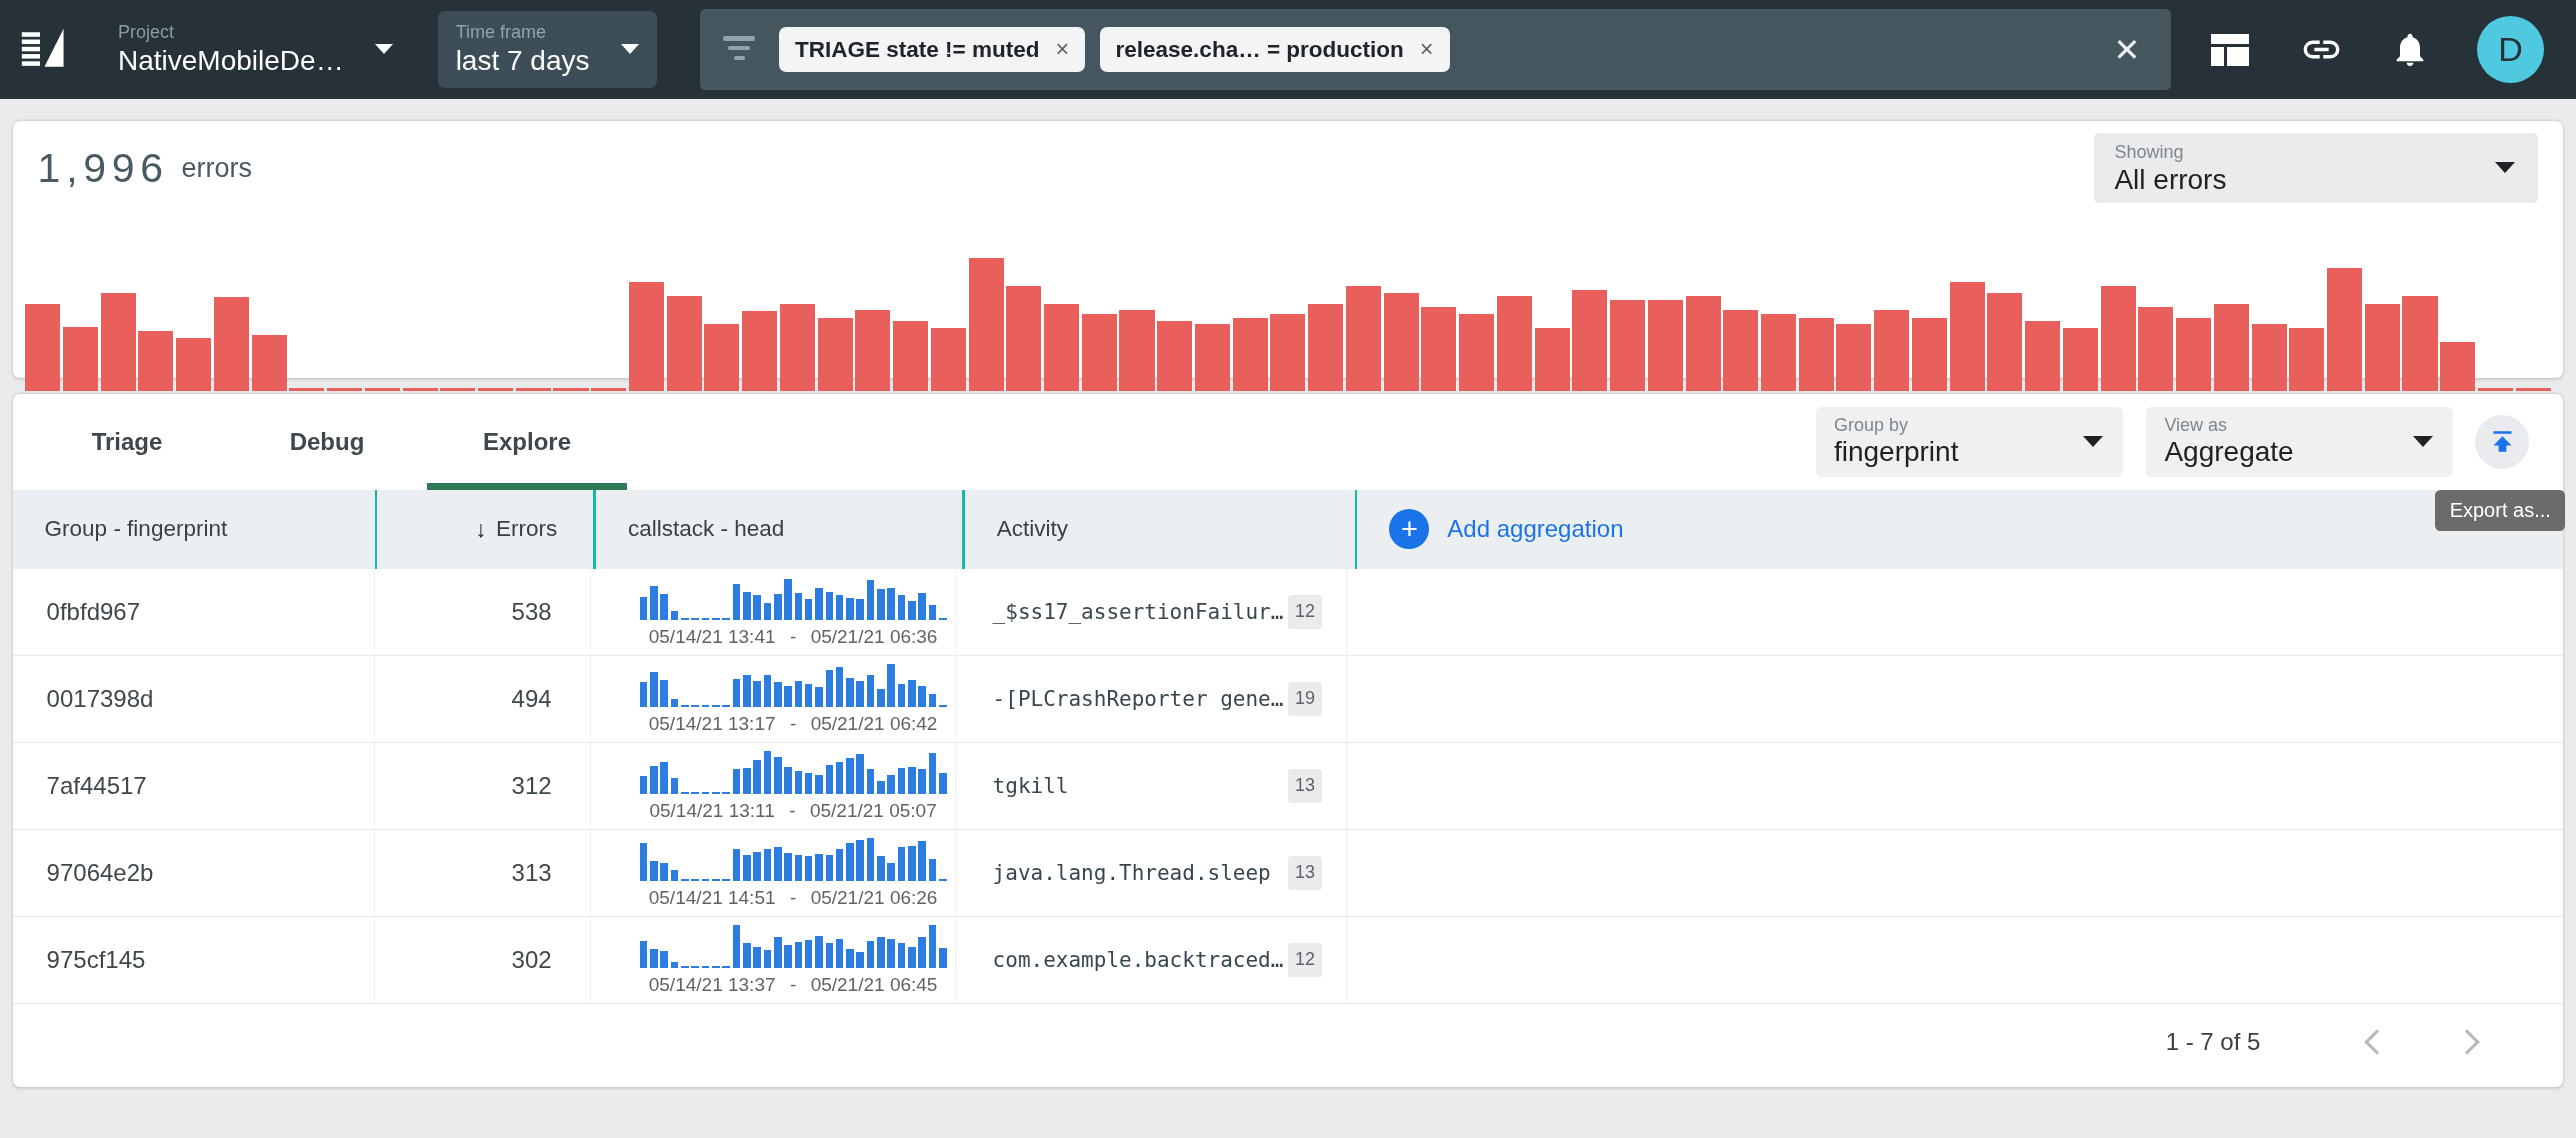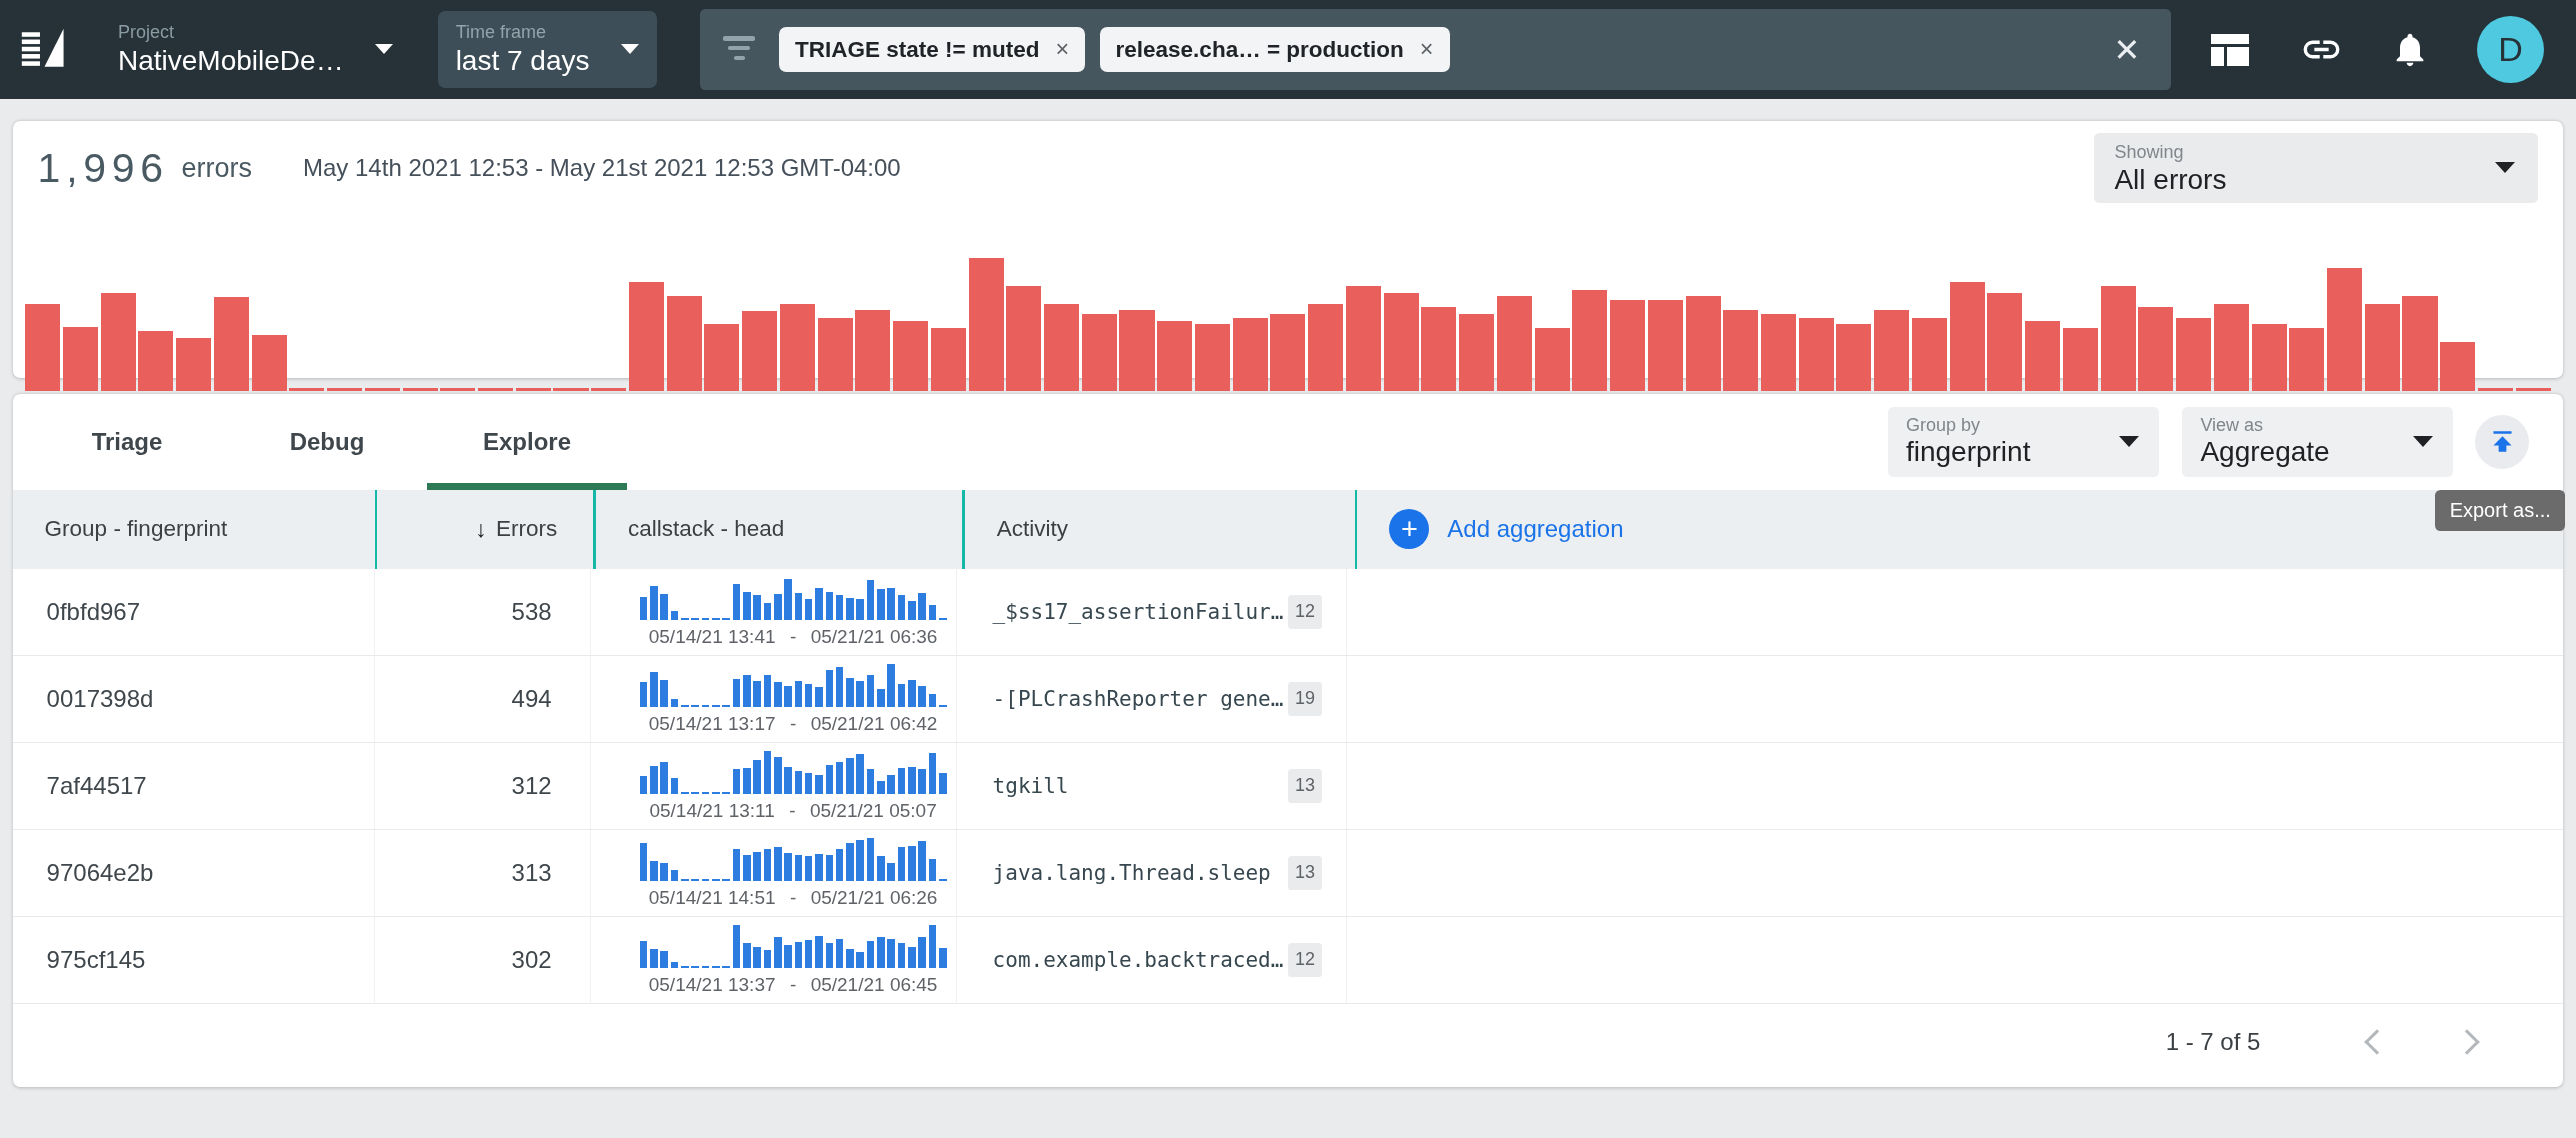--- a/index.html
+++ b/index.html
@@ -62,21 +62,21 @@
   .histogram { height:143px; margin:7.2px 12.6px 9px; display:flex; align-items:flex-end; gap:2.7px; }
   .hbar { flex:1; background:#e95f5c; }
 
   
   .card-table { margin-top:16px; height:693px; position:relative; }
   .tabs-row { height:96px; display:flex; align-items:center; padding:0 14.4px; }
   .tab { width:200px; height:100%; display:flex; align-items:center; justify-content:center;
          font-size:24px; color:#3f474c; position:relative; cursor:pointer;font-weight:bold; }
   .tab.active::after { content:""; position:absolute; left:0; right:0; bottom:0; height:6.3px; background:#2e7a57; }
   .tab-controls { margin-left:auto; display:flex; align-items:center; padding-right:20px; }
-  .select-box { background:#eef0f2; border-radius:5.4px; width:271px; height:70px; padding:8px 18px;
+  .select-box { background:#eef0f2; border-radius:5.4px; width:307px; height:70px; padding:8px 18px;
                 position:relative; margin-left:23.5px; cursor:pointer; }
   .select-box .small-label { font-size:18px; color:#80868b; }
   .select-box .big-val { font-size:28px; color:#202124; margin-top:0.9px; }
   .select-box .caret-dark { position:absolute; right:20px; top:29px; width:0; height:0;
       border-left:10px solid transparent; border-right:10px solid transparent; border-top:11.7px solid #202124; }
   .export-btn { width:54px; height:54px; border-radius:50%; background:#e9ebee; margin-left:21.6px;
                 display:flex; align-items:center; justify-content:center; cursor:pointer; }
   .tooltip { position:absolute; top:96px; right:-1.8px; background:rgba(97,97,97,.93); color:#ffffff;
              font-size:20px; padding:9px 14.4px; border-radius:5.4px; white-space:nowrap; z-index:5; }
 
@@ -178,21 +178,20 @@
     </div>
   </div>
 </div>
 
 <div class="main">
 
   <div class="card card-summary">
     <div class="summary-row">
       <span class="err-count">1,996</span>
       <span class="err-suffix">errors</span>
-      <span class="date-range">May 14th 2021 12:53 - May 21st 2021 12:53 GMT-04:00</span>
       <div class="showing-box">
         <div class="small-label">Showing</div>
         <div class="big-val">All errors</div>
         <div class="caret-dark"></div>
       </div>
     </div>
     <div class="histogram" id="histogram">
         <div class="hbar" style="height: 87px; background: rgb(233, 95, 92);"></div>
         <div class="hbar" style="height: 64px; background: rgb(233, 95, 92);"></div>
         <div class="hbar" style="height: 98px; background: rgb(233, 95, 92);"></div>

